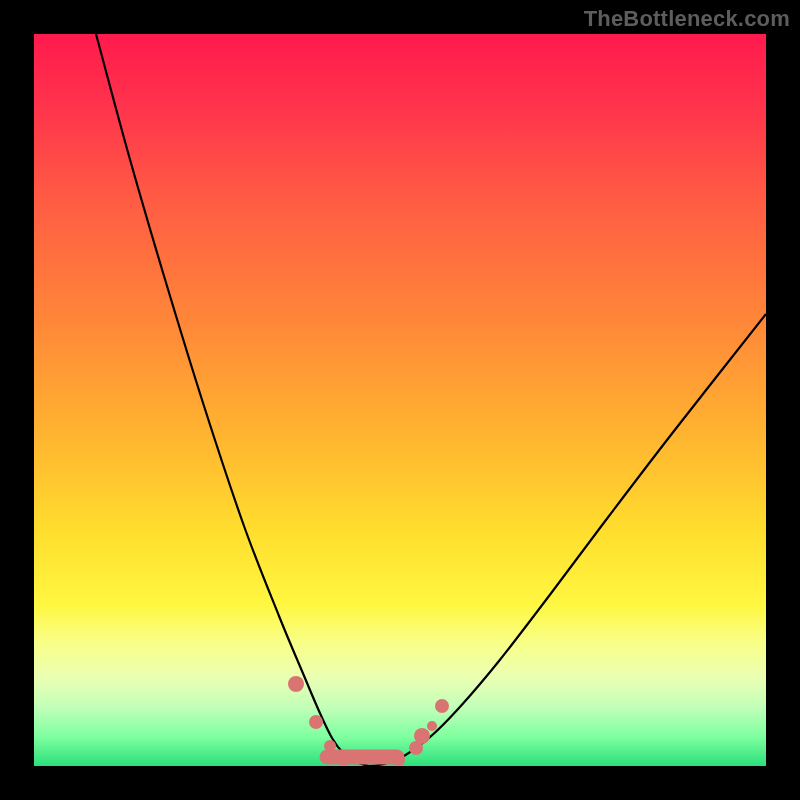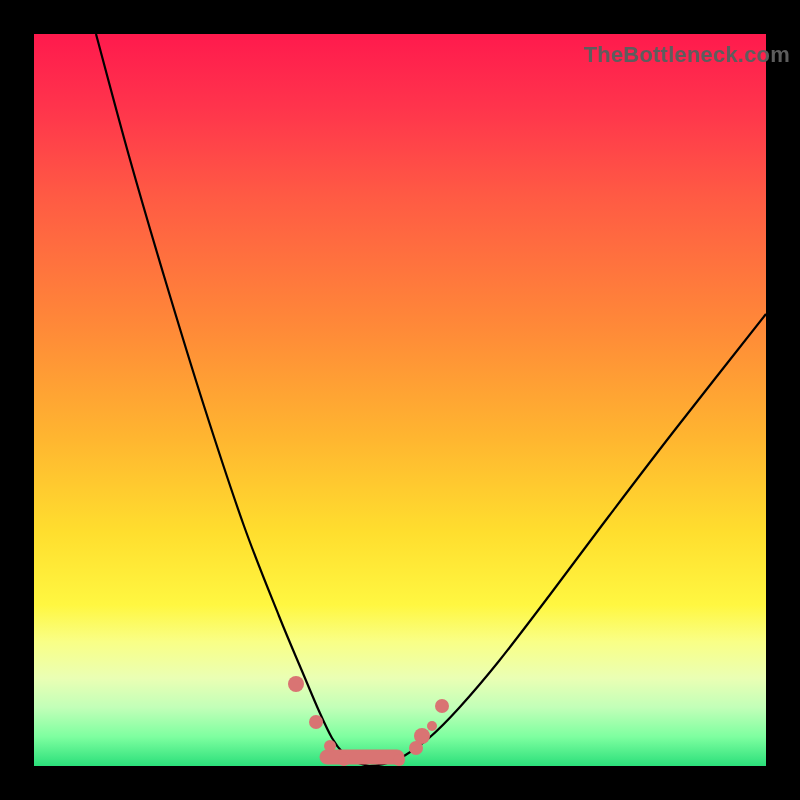--- a/index.html
+++ b/index.html
@@ -32,21 +32,20 @@
       #2bdf7a 100%);
   }
   .watermark {
     position: absolute;
     top: 6px;
     right: 10px;
     font-size: 22px;
     font-weight: 600;
     color: #5d5d5d;
     letter-spacing: 0.2px;
-    margin-top: 36px;
   }
   svg.plot {
     position: absolute;
     left: 0;
     top: 0;
     width: 732px;
     height: 732px;
     overflow: visible;
   }
   .curve {

